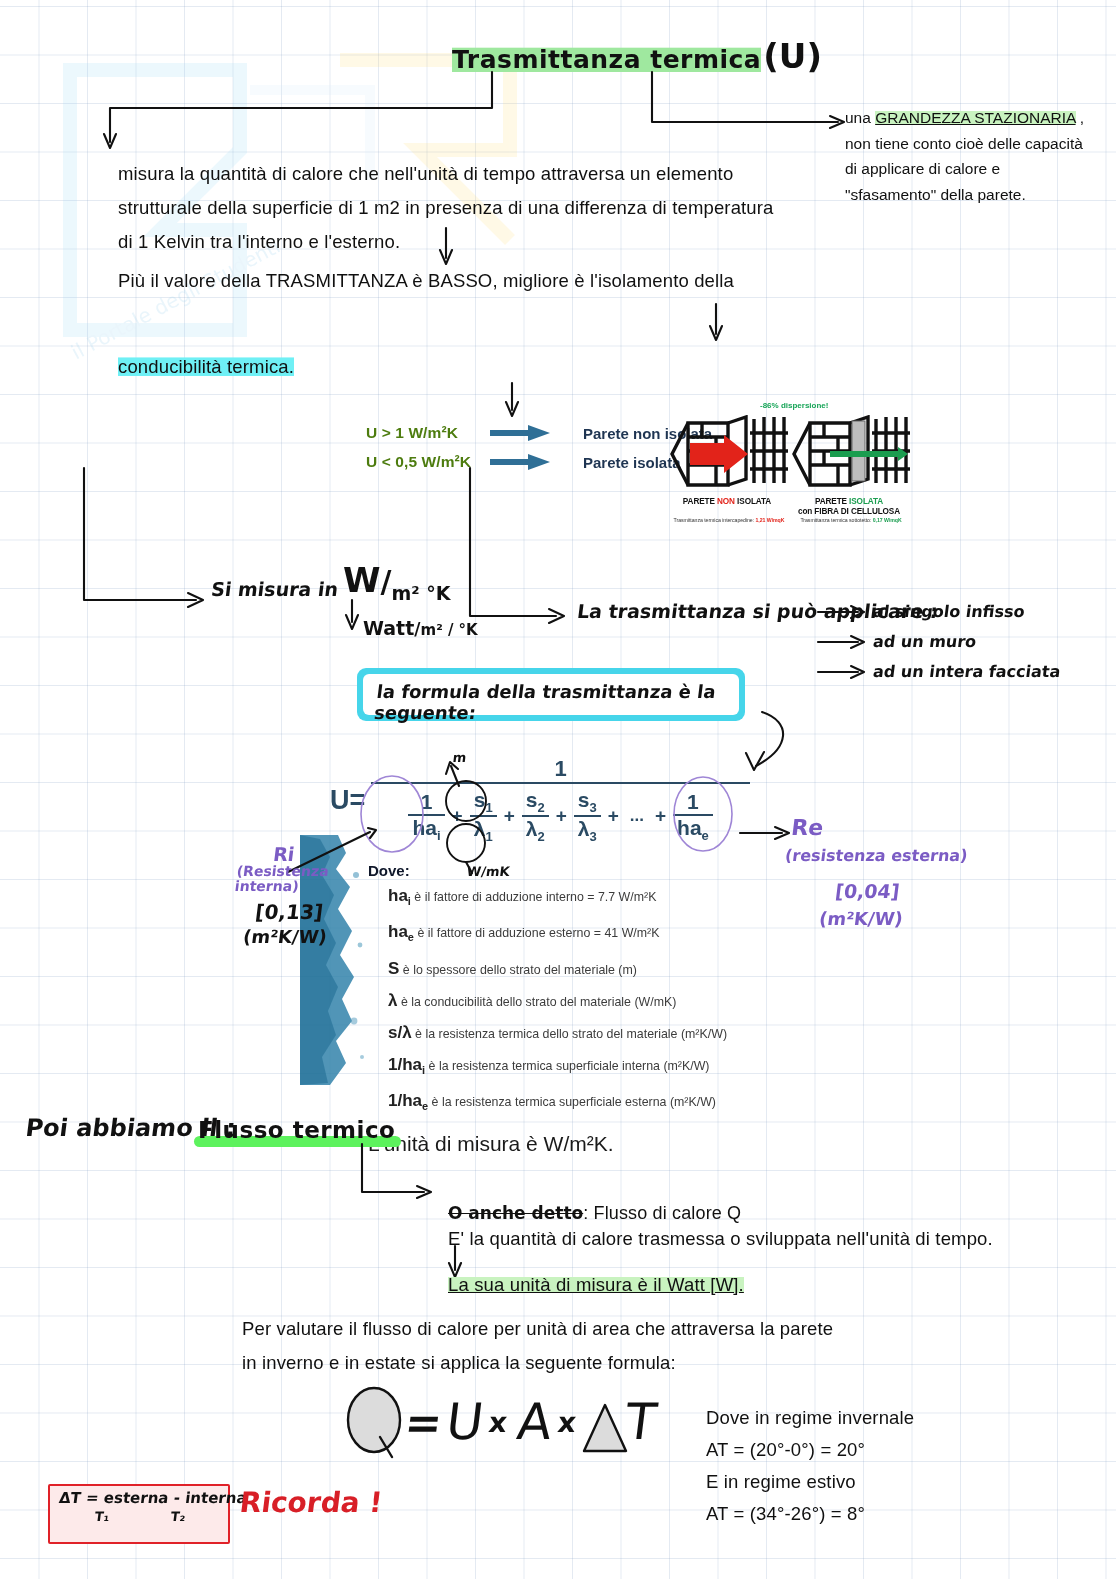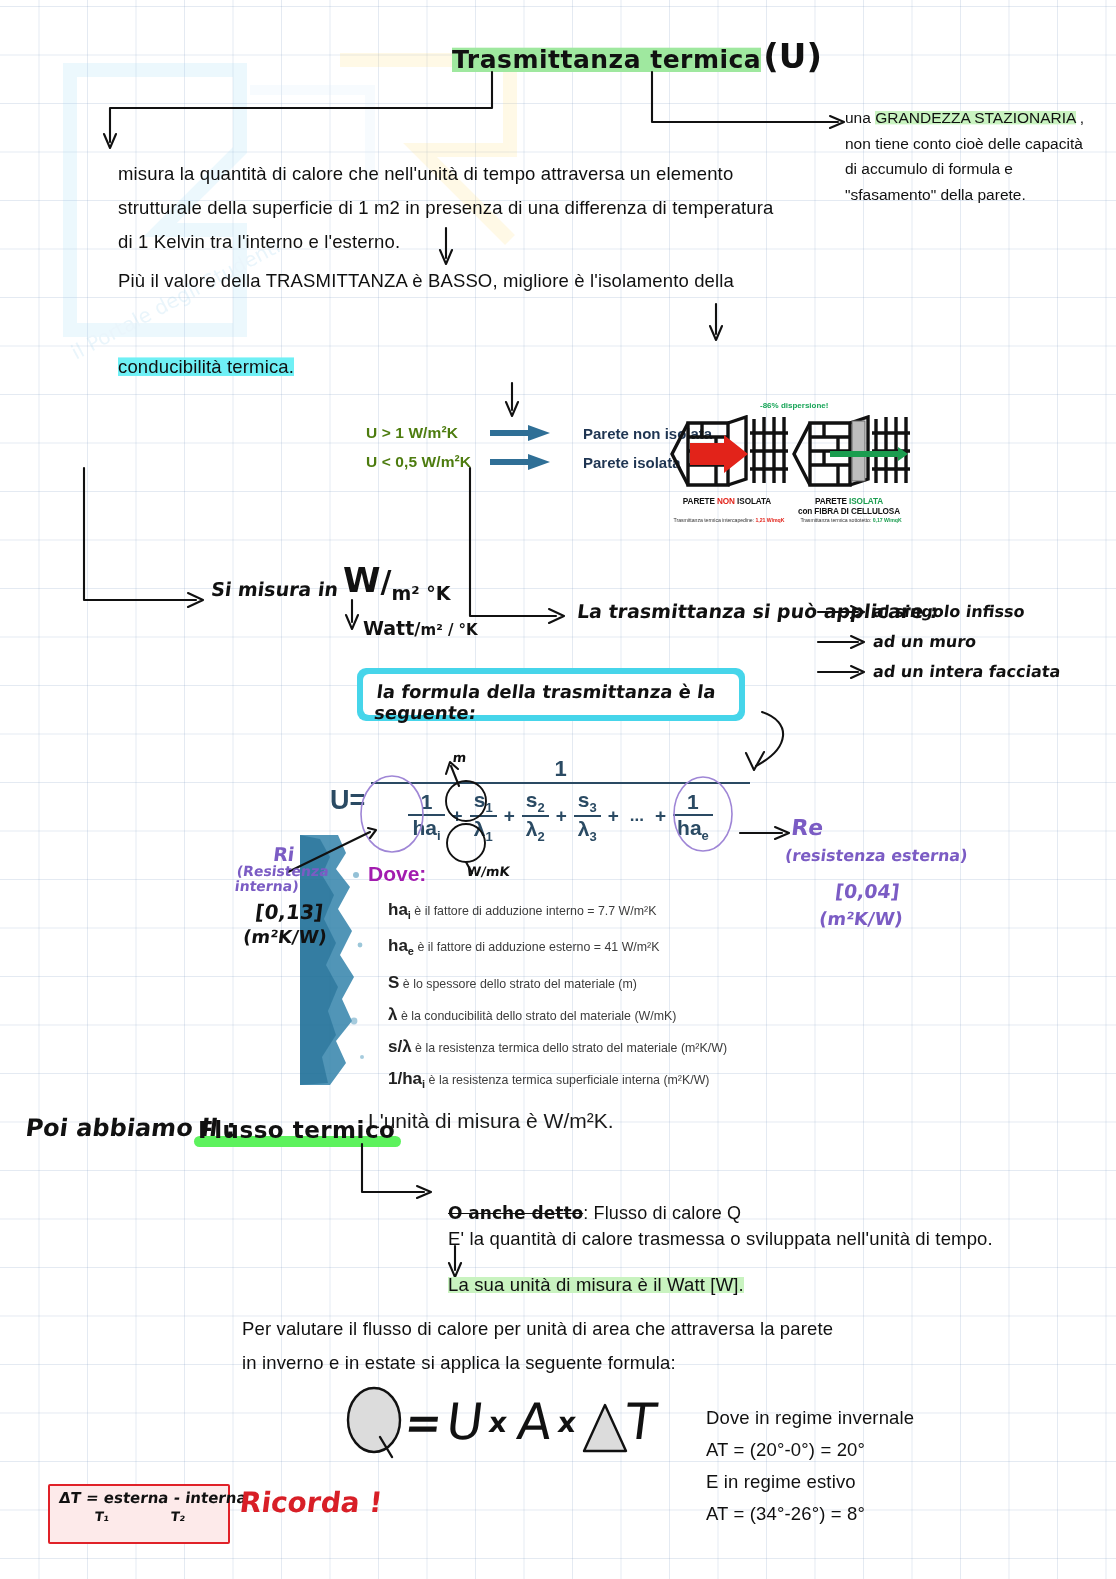--- a/index.html
+++ b/index.html
@@ -21,21 +21,21 @@
   
   #watermark{
     position:absolute;left:40px;top:30px;width:480px;height:420px;
     opacity:.30;pointer-events:none;
   }
   .abs{position:absolute;}
   .nowrap{white-space:nowrap;}
 
   
   .hl-green{ background:linear-gradient(transparent 8%, #9fe89f 10%, #9fe89f 92%, transparent 94%); }
-  .hl-green-soft{ background:linear-gradient(transparent 12%, #c9f3c0 14%, #c9f3c0 90%, transparent 92%); }
+  .hl-green-soft{ background:linear-gradient(transparent 12%, #c9f3c0 14%, #c9f3c0 90%, transparent 92%);text-decoration:underline; }
   .hl-cyan{ background:linear-gradient(transparent 6%, #6ff0f5 8%, #6ff0f5 94%, transparent 96%); }
   .ul-green{ position:relative; }
   .ul-green:after{content:"";position:absolute;left:-4px;right:-6px;bottom:-4px;height:11px;
      background:#5df25d;border-radius:6px;z-index:-1;}
 
   
   .para{
     font-family:"Liberation Sans", sans-serif;
     font-size:18.5px;line-height:34px;color:#101010;
     letter-spacing:.15px;
@@ -112,21 +112,21 @@
 <svg class="ink" style="left:0;top:0;width:1116px;height:200px;">
   <polyline points="492,72 492,108 110,108 110,142"></polyline>
   <path d="M104,134 L110,148 L116,134"></path>
   <polyline points="652,72 652,122 838,122"></polyline>
   <path d="M830,116 L844,122 L830,128"></path>
 </svg>
 
 <div class="abs side-note" style="left:845px;top:105px;width:268px;">
   <div class="nowrap"><span>una </span><span class="hl-green-soft">GRANDEZZA STAZIONARIA</span><span> ,</span></div>
   <div>non tiene conto cioè delle capacità</div>
-  <div>di accumulo di formula e</div>
+  <div>di applicare di calore e</div>
   <div>"sfasamento" della parete.</div>
 </div>
 
 <div class="abs para" style="left:118px;top:157px;width:760px;">
   <div>misura la quantità di calore che nell'unità di tempo attraversa un elemento</div>
   <div>strutturale della superficie di 1 m2 in presenza di una differenza di temperatura</div>
   <div>di 1 Kelvin tra l'interno e l'esterno.</div>
 </div>
 
 <svg class="ink" style="left:0;top:0;width:1116px;height:280px;">
@@ -335,21 +335,21 @@
 <svg class="ink" style="left:0;top:0;width:1116px;height:900px;">
   <line x1="740" y1="833" x2="782" y2="833" stroke="#9f86d6" stroke-width="1.6"></line>
   <path d="M775,827 L789,833 L775,839" stroke="#9f86d6" stroke-width="1.6"></path>
 </svg>
 <div class="abs pen pen-purple" style="left:790px;top:815px;font-size:22px;">Re</div>
 <div class="abs pen pen-purple" style="left:784px;top:846px;font-size:16px;">(resistenza esterna)</div>
 <div class="abs pen pen-purple" style="left:834px;top:880px;font-size:19px;">[0,04]</div>
 <div class="abs pen pen-purple" style="left:818px;top:908px;font-size:18px;">(m²K/W)</div>
 
 <div class="abs legend" style="left:368px;top:862px;width:360px;">
-  <div style="font-size:21px;font-weight:bold;color:#a21caf;margin-bottom:13px;">Dove:</div>
+  <div style="font-size:15px;font-weight:bold;color:#0f172a;margin-bottom:6px;">Dove:</div>
 
   <div class="leg-row">
     <span class="leg-sym">ha<sub style="font-size:11px;">i</sub></span>
     <span>è il fattore di adduzione interno = 7.7 W/m²K</span>
   </div>
   <div class="leg-row">
     <span class="leg-sym">ha<sub style="font-size:11px;">e</sub></span>
     <span>è il fattore di adduzione esterno = 41 W/m²K</span>
   </div>
   <div class="leg-row">
@@ -360,20 +360,24 @@
     <span class="leg-sym">λ</span>
     <span>è la conducibilità dello strato del materiale (W/mK)</span>
   </div>
   <div class="leg-row">
     <span class="leg-sym">s/λ</span>
     <span>è la resistenza termica dello strato del materiale (m²K/W)</span>
   </div>
   <div class="leg-row">
     <span class="leg-sym">1/ha<sub style="font-size:11px;">i</sub></span>
     <span>è la resistenza termica superficiale interna (m²K/W)</span>
+  </div>
+  <div class="leg-row">
+    <span class="leg-sym">1/ha<sub style="font-size:11px;">e</sub></span>
+    <span>è la resistenza termica superficiale esterna (m²K/W)</span>
   </div>
 
   <div style="font-size:21px;color:#1a1a1a;margin-top:14px;">L'unità di misura è W/m²K.</div>
 </div>
 
 <div class="abs pen" style="left:24px;top:1114px;font-size:24px;">Poi abbiamo il :</div>
 <div class="abs" style="left:198px;top:1117px;">
   <span class="pen ul-green" style="font-size:23px;letter-spacing:.5px;">Flusso termico</span>
 </div>
 

